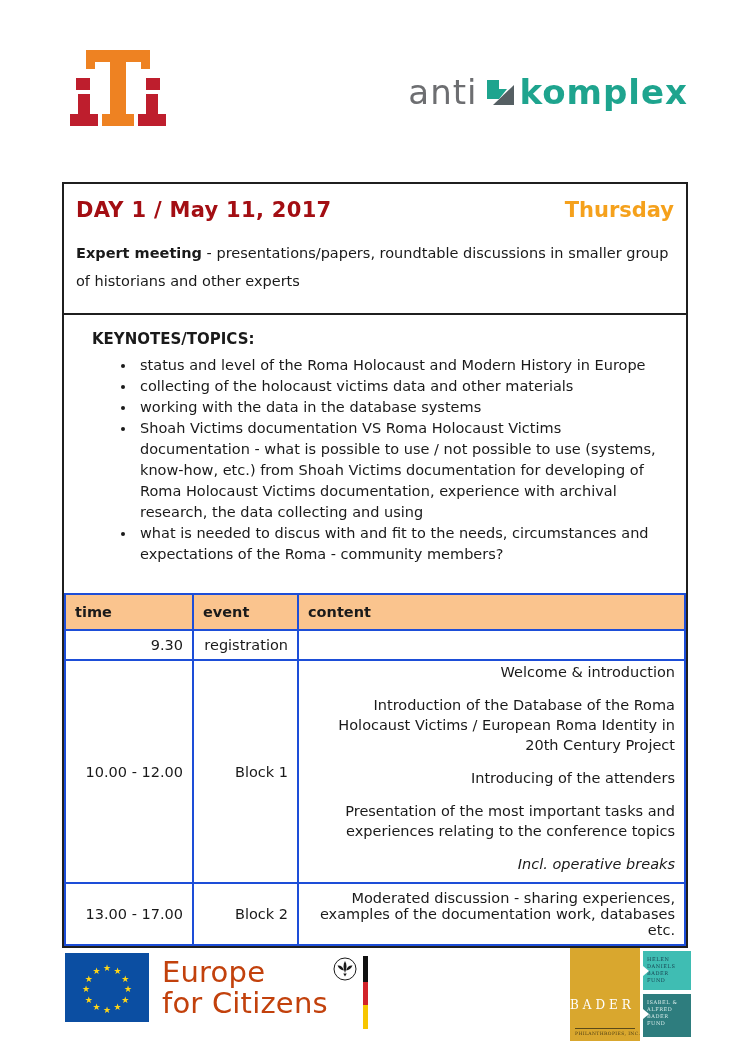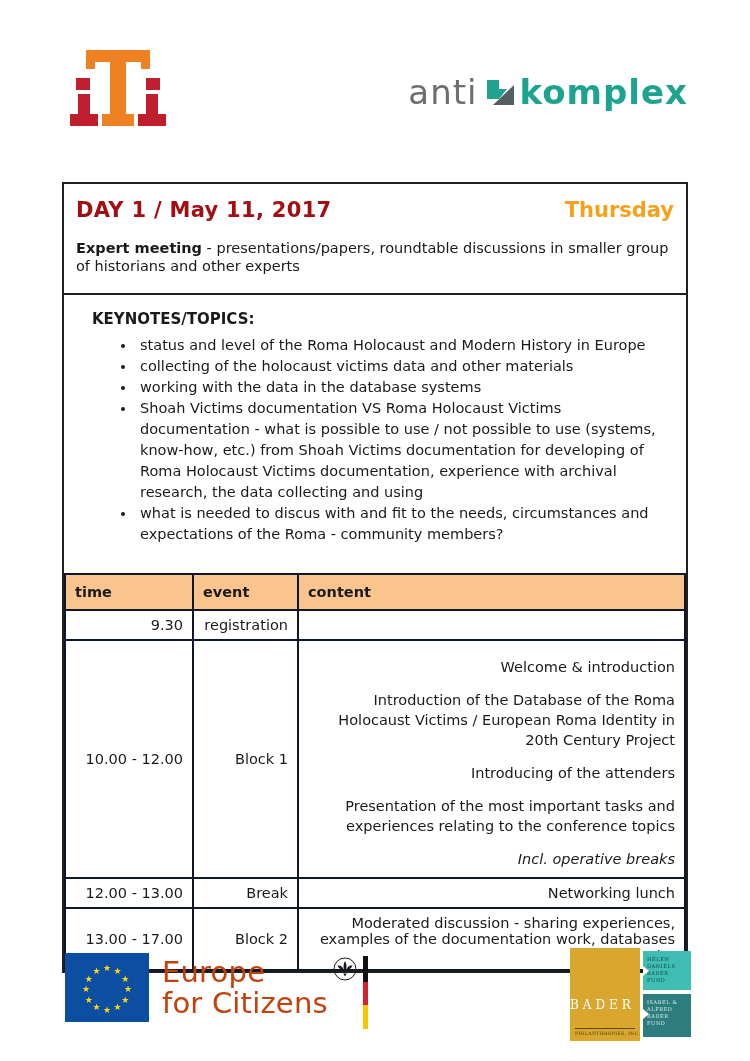--- a/index.html
+++ b/index.html
@@ -16,35 +16,35 @@
   .ak-word1{font-size:34px; color:#6d6e71; letter-spacing:1px;}
   .ak-word2{font-size:34px; color:#1ea48e; letter-spacing:1px;font-weight:bold;}
   .ak-icon{margin:0 5px 0 7px;}
 
   
   .day-box{position:absolute; left:62px; top:182px; width:622px; border:2px solid #1f1f1f; background:#fff;}
   .day-head{padding:14px 12px 10px;}
   .title-row{display:flex; justify-content:space-between; align-items:baseline;}
   .day-title{font-size:21px; font-weight:bold; color:#A30E13; margin:0; letter-spacing:0.3px;}
   .weekday{font-size:21px; font-weight:bold; color:#F5A11C;}
-  .meeting{margin:17px 0 8px; font-size:14.5px; line-height:18px;}
+  .meeting{margin:17px 0 8px; font-size:14.5px; line-height:28px;}
   .meeting b{font-weight:bold;}
 
   .keynotes{border-top:2px solid #1f1f1f; padding:15px 28px 28px;}
   .keynotes-heading{font-size:15px; font-weight:bold; margin:0 0 7px;}
   .keynotes ul{margin:0; padding-left:44px; list-style:disc;}
   .keynotes li{font-size:14.5px; line-height:21px; margin:0; padding-left:4px;}
 
   table.schedule{width:100%; border-collapse:collapse; font-size:14.5px;}
-  .schedule th,.schedule td{border:2px solid #0f172a; text-align:left;}
+  .schedule th,.schedule td{border:2px solid #1d4ed8; text-align:left;}
   .schedule th{background:#FAC48E; font-weight:bold; padding:9px 9px;}
   .schedule td{padding:6px 9px; vertical-align:middle;text-align:right;}
   .col-time{width:108px;}
   .col-event{width:85px;}
-  td.content-multi{vertical-align:top; padding-top:16px;}
+  td.content-multi{vertical-align:top; padding-top:1px;}
   .content-multi p{margin:0 0 13px; line-height:20px;}
   .content-multi p.note{font-style:italic; margin-bottom:2px;}
 
   
   .eu{position:absolute; left:65px; top:953px; display:flex; align-items:center;}
   .eu-text{margin-left:13px; font-size:29px; line-height:31px; color:#c2410c; letter-spacing:0.2px;}
   .embassy{position:absolute; left:333px; top:956px; display:flex; align-items:flex-start;}
   .stripe{width:5px; margin-left:6px; display:flex; flex-direction:column;}
   .stripe .s-black{height:26px; background:#111;}
   .stripe .s-red{height:23px; background:#d2232a;}
@@ -133,25 +133,20 @@
         <tr>
           <td>10.00 - 12.00</td>
           <td>Block 1</td>
           <td class="content-multi">
             <p>Welcome &amp; introduction</p>
             <p>Introduction of the Database of the Roma Holocaust Victims / European Roma Identity in 20th Century Project</p>
             <p>Introducing of the attenders</p>
             <p>Presentation of the most important tasks and experiences relating to the conference topics</p>
             <p class="note">Incl. operative breaks</p>
           </td>
-        </tr>
-        <tr>
-          <td>12.00 - 13.00</td>
-          <td>Break</td>
-          <td>Networking lunch</td>
         </tr>
         <tr>
           <td>13.00 - 17.00</td>
           <td>Block 2</td>
           <td>Moderated discussion - sharing experiences, examples of the documentation work, databases etc.</td>
         </tr>
       </tbody>
     </table>
   </div>
 

